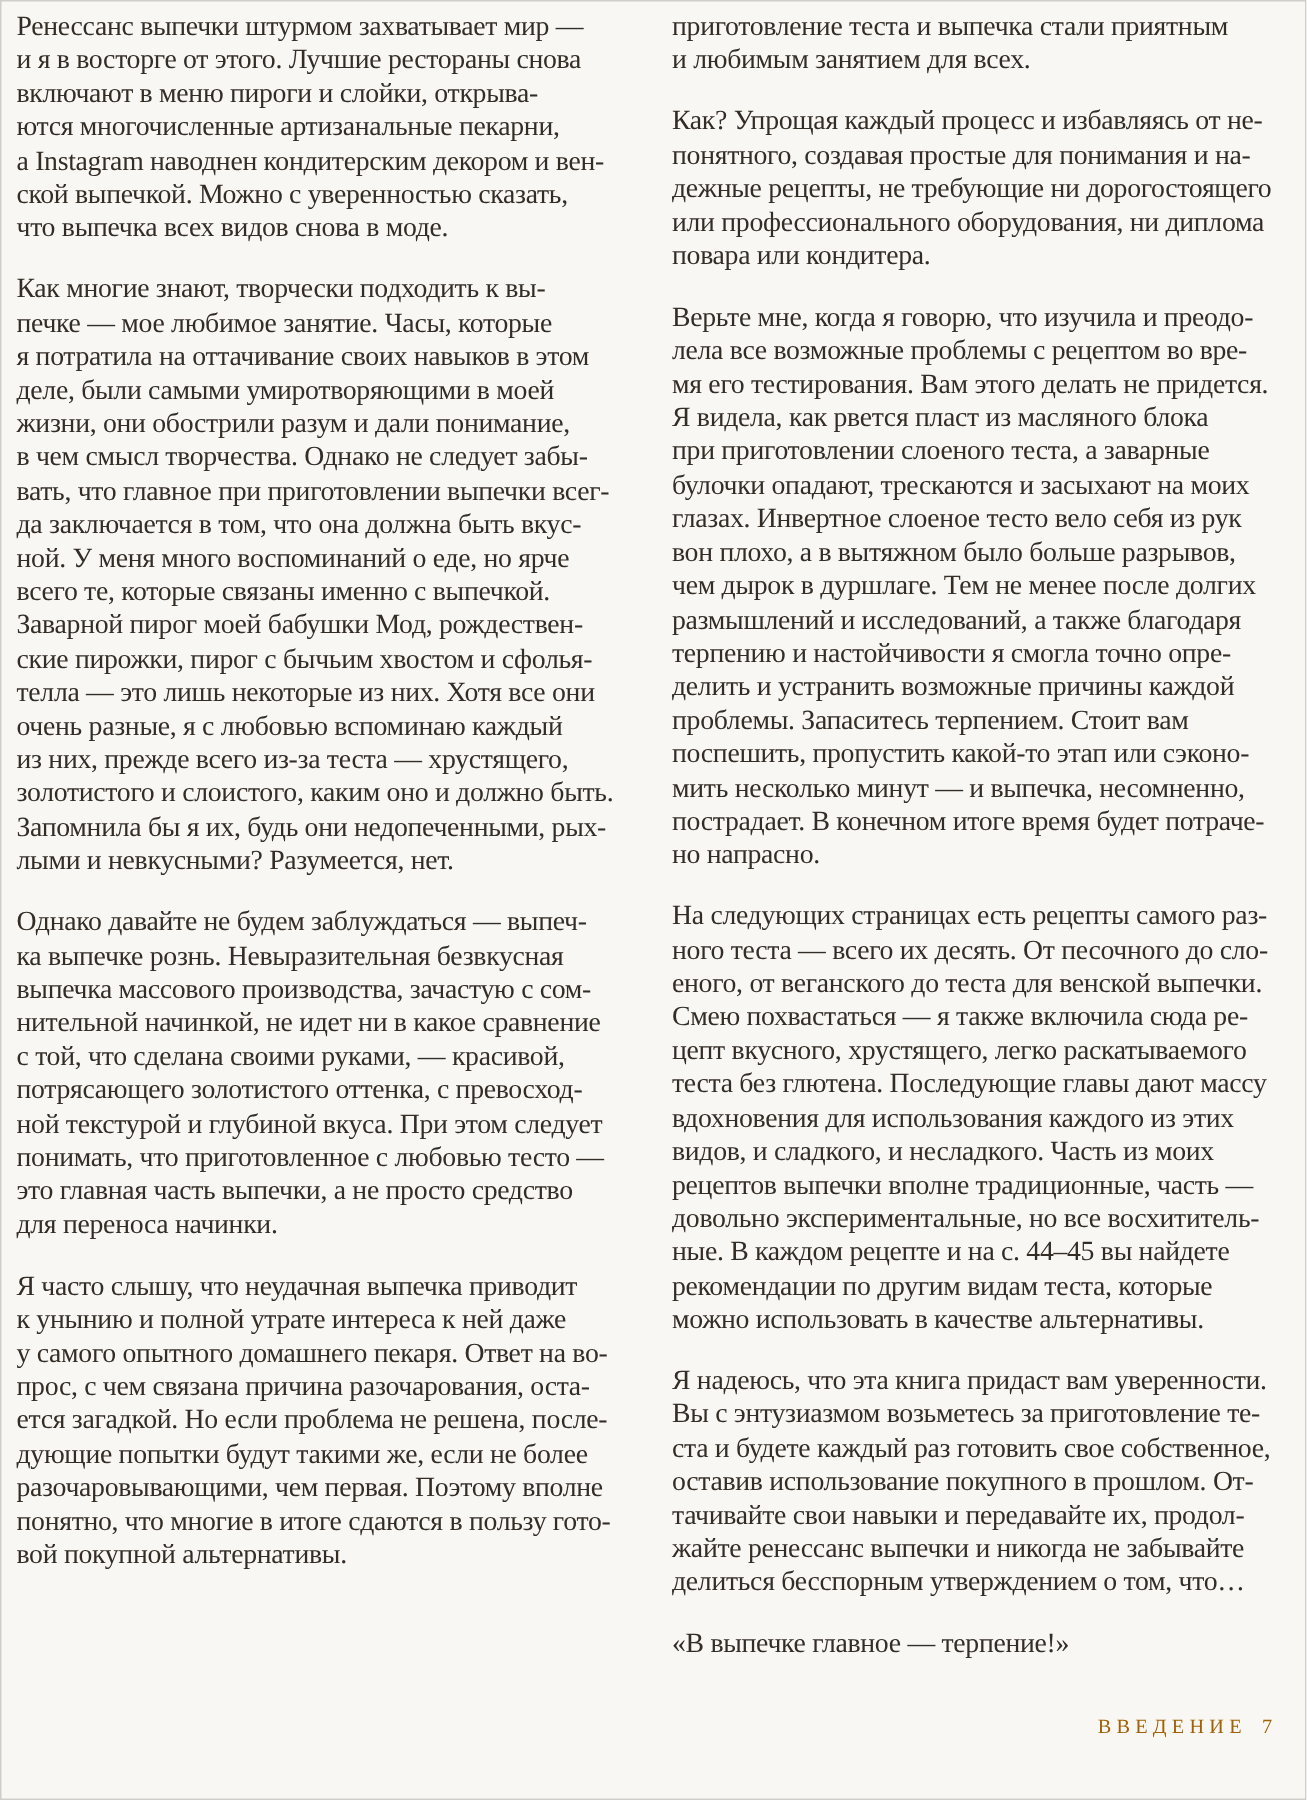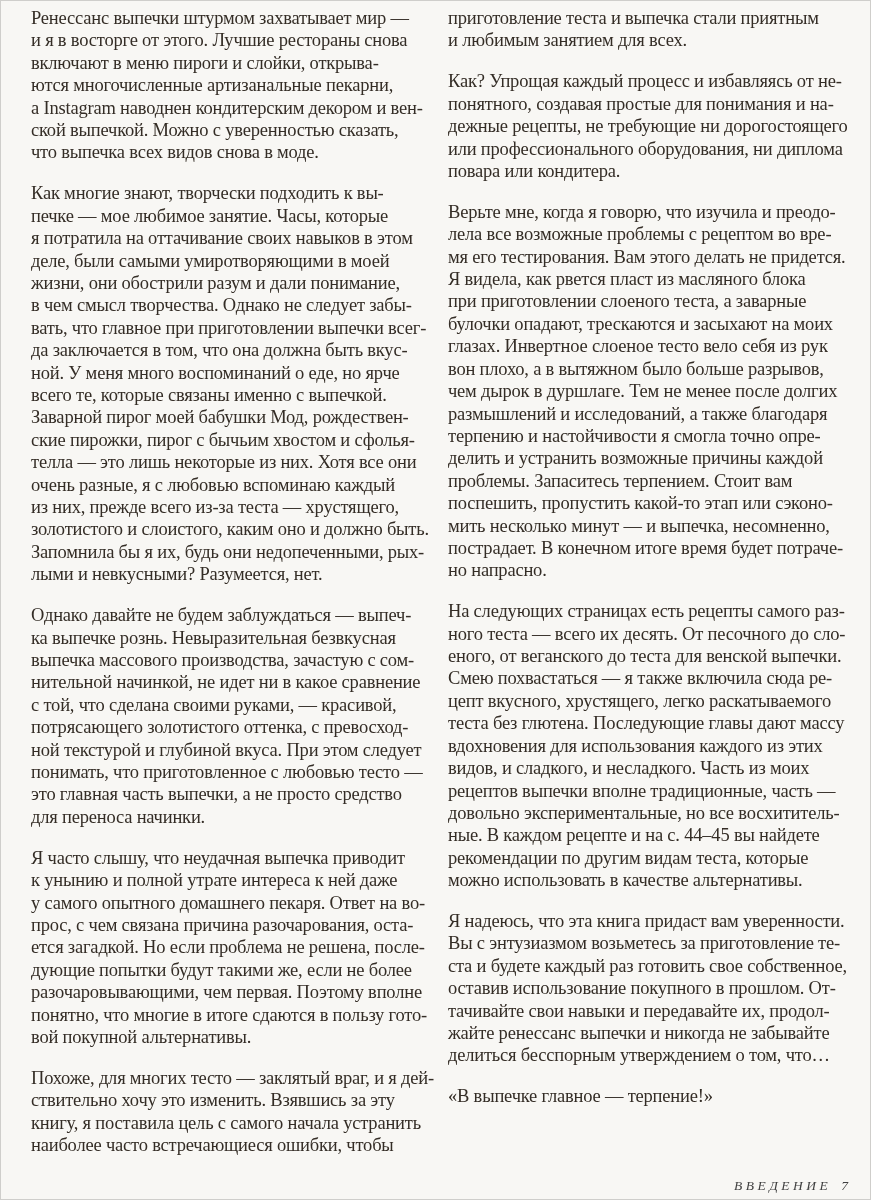--- a/index.html
+++ b/index.html
@@ -15,38 +15,37 @@
     border: 1px solid #cfcecb;
     font-family: "Liberation Serif", "DejaVu Serif", serif;
     color: #342d26;
     overflow: hidden;
   }
   .col {
     position: absolute;
     top: 6px;
     width: 432px;
   }
-  .col-left  { left: 10px; margin-left: 20px; }
+  .col-left  { left: 10px; }
   .col-right { left: 447px; }
   .col p {
     margin: 0 0 18.5px 0;
     font-size: 18.5px;
     line-height: 22.4px;
     letter-spacing: -0.2px;
     white-space: pre;
   }
   .footer {
     position: absolute;
-    top: 1177px;
+    top: 1142px;
     right: 21px;
     font-size: 13.5px;
     letter-spacing: 3.5px;
-    color: #404040;
+    color: #a16207;
     white-space: nowrap;
-    font-style: italic;
   }
   .footer .page-num {
     margin-left: 10px;
     letter-spacing: 1px;
   }
 </style>
 </head>
 <body>
 
 <div class="page">
@@ -89,24 +88,20 @@
 для переноса начинки.</p>
     <p>Я часто слышу, что неудачная выпечка приводит
 к унынию и полной утрате интереса к ней даже
 у самого опытного домашнего пекаря. Ответ на во-
 прос, с чем связана причина разочарования, оста-
 ется загадкой. Но если проблема не решена, после-
 дующие попытки будут такими же, если не более
 разочаровывающими, чем первая. Поэтому вполне
 понятно, что многие в итоге сдаются в пользу гото-
 вой покупной альтернативы.</p>
-    <p>Похоже, для многих тесто — заклятый враг, и я дей-
-ствительно хочу это изменить. Взявшись за эту
-книгу, я поставила цель с самого начала устранить
-наиболее часто встречающиеся ошибки, чтобы</p>
   </div>
 
   <div class="col col-right">
     <p>приготовление теста и выпечка стали приятным
 и любимым занятием для всех.</p>
     <p>Как? Упрощая каждый процесс и избавляясь от не-
 понятного, создавая простые для понимания и на-
 дежные рецепты, не требующие ни дорогостоящего
 или профессионального оборудования, ни диплома
 повара или кондитера.</p>

